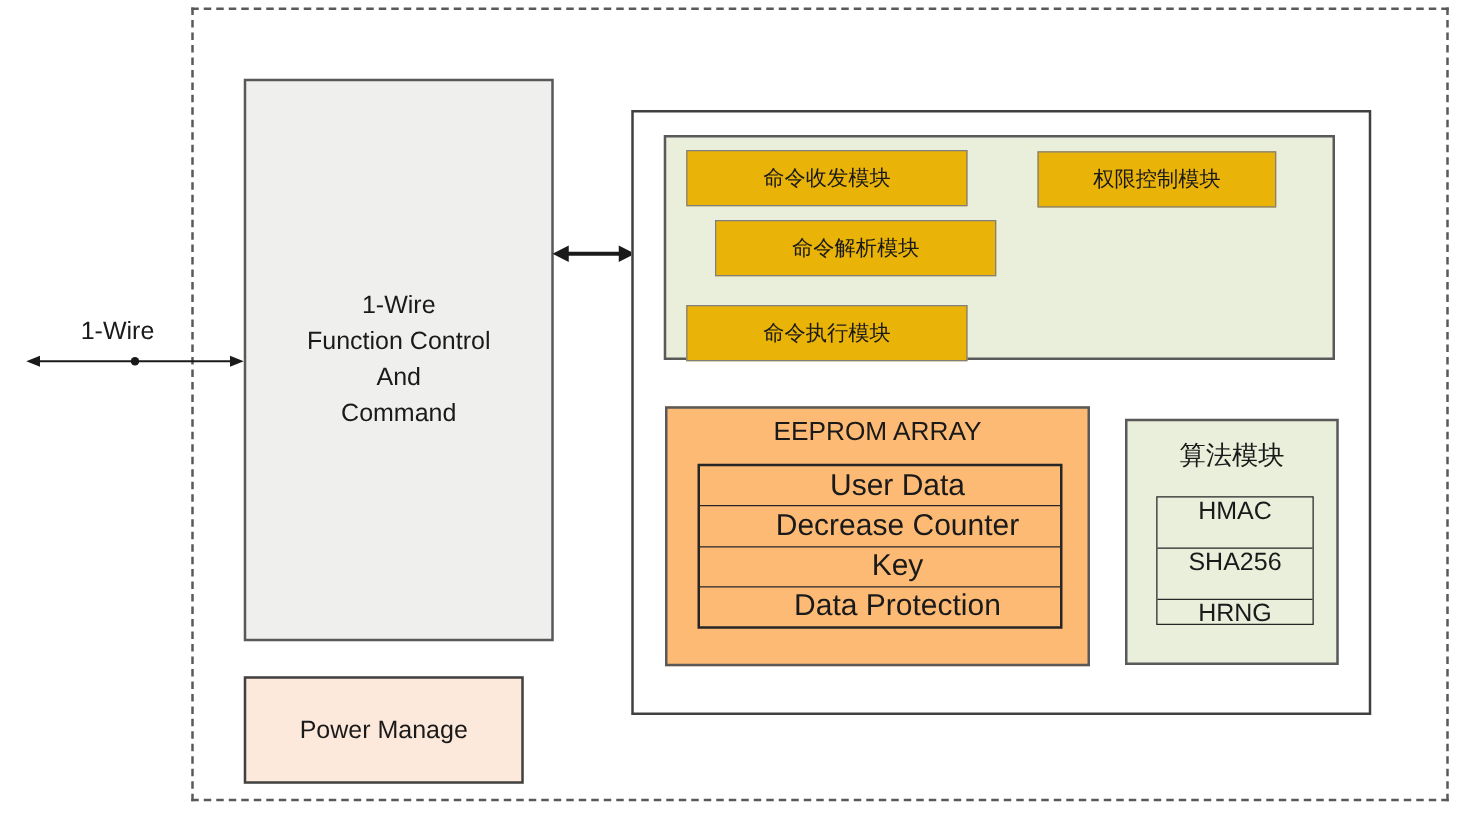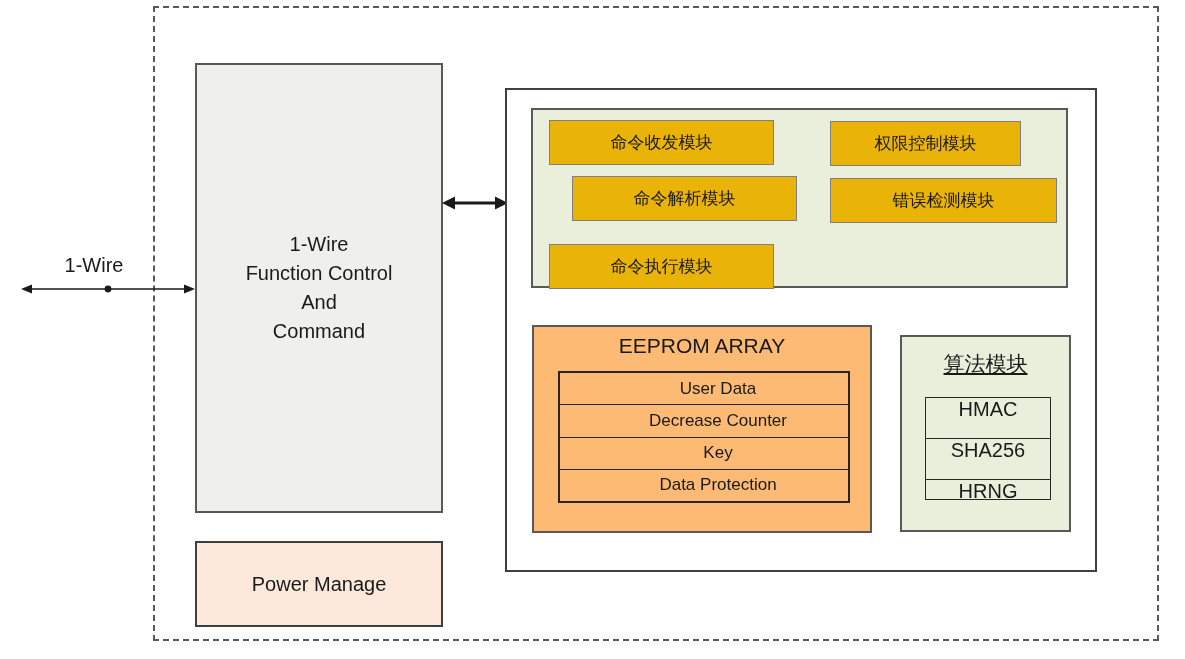--- a/index.html
+++ b/index.html
@@ -35,21 +35,21 @@
     background: #efefee;
     border: 2px solid #595959;
     display: flex; align-items: center; justify-content: center;
   }
   .controller-text {
     text-align: center; font-size: 20px; line-height: 29px;
   }
 
   
   .power-box {
-    left: 195px; top: 541px; width: 248px; height: 86px;
+    left: 195px; top: 541px; width: 224px; height: 86px;
     background: #fce9dc;
     border: 2px solid #404040;
     display: flex; align-items: center; justify-content: center;
     font-size: 20px;
   }
 
   
   .core-container {
     left: 505px; top: 88px; width: 592px; height: 484px;
     background: #ffffff;
@@ -92,34 +92,34 @@
     text-align: center; font-size: 21px;
   }
   .eeprom-table {
     position: absolute; left: 24px; top: 44px; width: 292px; height: 132px;
     border: 2px solid #262626;
     display: flex; flex-direction: column;
   }
   .eeprom-row {
     flex: 1;
     display: flex; align-items: center; justify-content: center;
-    font-size: 17px;
+    font-size: 24px;
     padding-left: 28px;
   }
   .eeprom-row + .eeprom-row { border-top: 1.5px solid #262626; }
 
   
   .alg-box {
     left: 900px; top: 335px; width: 171px; height: 197px;
     background: #e9efdb;
     border: 2px solid #595959;
   }
   .alg-title {
     position: absolute; left: 0; top: 13px; width: 100%;
-    text-align: center; font-size: 21px; text-decoration: underline;
+    text-align: center; font-size: 21px;
   }
   .alg-table {
     position: absolute; left: 23px; top: 60px; width: 126px; height: 103px;
     border: 1.5px solid #262626;
     display: flex; flex-direction: column;
   }
   .alg-row {
     flex: 1;
     display: flex; align-items: center; justify-content: center;
     font-size: 20px;
@@ -170,23 +170,20 @@
       <span>命令收发模块</span>
     </div>
     <div class="module-box sm-left-2">
       <span>命令解析模块</span>
     </div>
     <div class="module-box sm-left-3">
       <span>命令执行模块</span>
     </div>
     <div class="module-box sm-right-1">
       <span>权限控制模块</span>
-    </div>
-    <div class="module-box sm-right-2">
-      <span>错误检测模块</span>
     </div>
   </div>
 
   <div class="abs eeprom-box">
     <div class="eeprom-title">EEPROM ARRAY</div>
     <div class="eeprom-table">
       <div class="eeprom-row">User Data</div>
       <div class="eeprom-row">Decrease Counter</div>
       <div class="eeprom-row">Key</div>
       <div class="eeprom-row">Data Protection</div>

